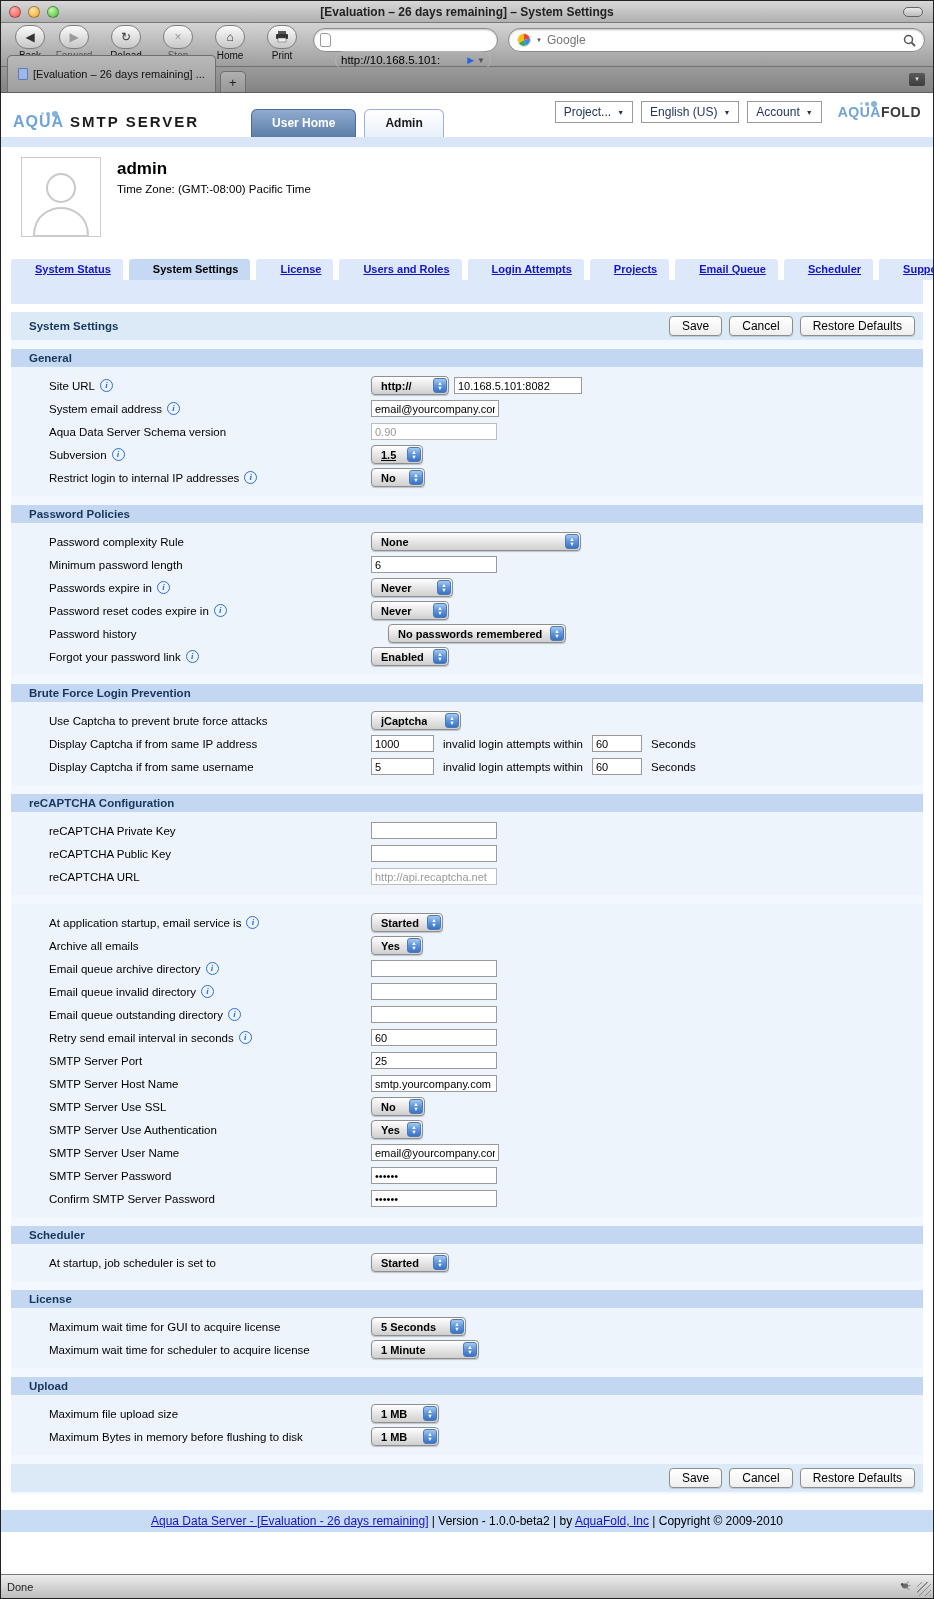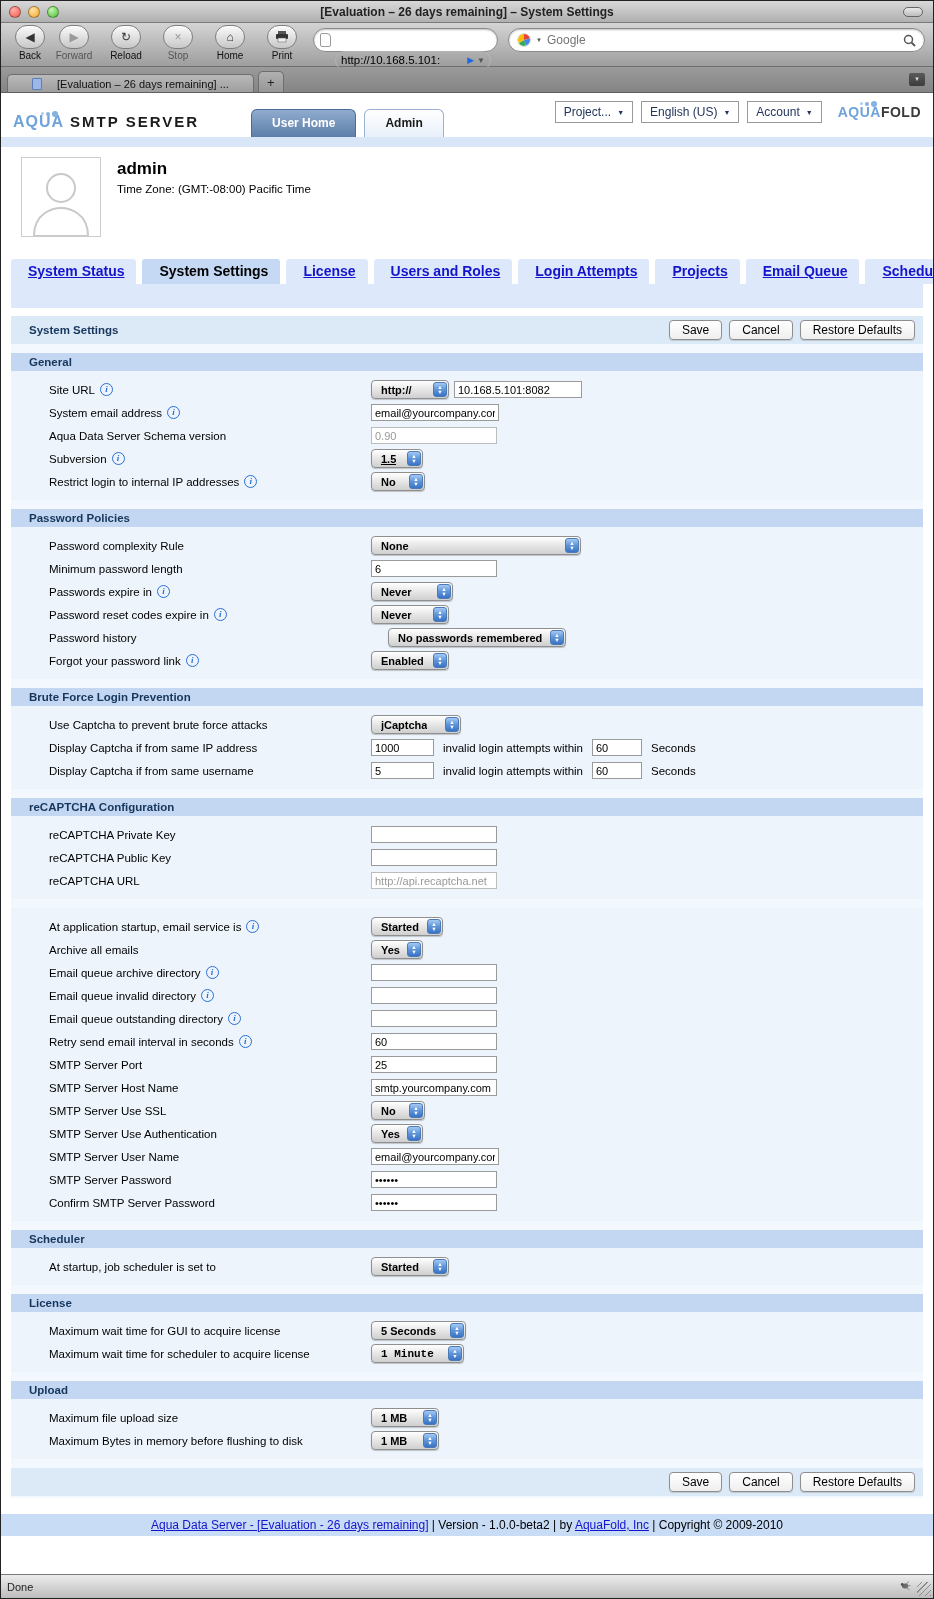--- a/index.html
+++ b/index.html
@@ -27,21 +27,21 @@
   .doc-ic { width:11px; height:14px; background:#fff; border:1px solid #9a9a9a; border-radius:2px 4px 2px 2px; flex:0 0 11px; }
   .urlinner { flex:1; height:19px; border:1px solid #b5b5b5; border-radius:10px; display:flex; align-items:center; padding:0 5px; gap:3px; font-size:11.5px; color:#000; white-space:nowrap; overflow:hidden;margin-top:40px; }
   .url-arrow { color:#1f66e0; font-size:9px; }
   .dd-tri { color:#555; font-size:8px; }
   .searchbox { margin-top:3px; height:24px; flex:1; background:#fff; border:1px solid #8a8a8a; border-radius:13px; display:flex; align-items:center; padding:0 8px; gap:5px; box-shadow:inset 0 1px 2px rgba(0,0,0,.25); }
   .searchbox input { border:none; outline:none; flex:1; font-size:12px; color:#444; font-family:"Liberation Sans",sans-serif; background:transparent; }
   .mag { flex:0 0 13px; }
 
   
   .tabstrip { height:26px; flex:0 0 26px; background:linear-gradient(#9b9b9b,#848484); border-bottom:1px solid #5f5f5f; display:flex; align-items:flex-end; padding:0 6px; position:relative; }
-  .btab { height:18px; background:linear-gradient(#b9b9b9,#9e9e9e); border:1px solid #6e6e6e; border-bottom:none; border-radius:5px 5px 0 0; display:flex; align-items:center; gap:15px; padding:0 24px; font-size:11px; color:#111; max-width:260px; }
+  .btab { height:37px; background:linear-gradient(#b9b9b9,#9e9e9e); border:1px solid #6e6e6e; border-bottom:none; border-radius:5px 5px 0 0; display:flex; align-items:center; gap:5px; padding:0 10px; font-size:11px; color:#111; max-width:260px; }
   .btab .page-ic { width:10px; height:12px; background:#9db7e8; border:1px solid #5c7bb8; border-radius:1px; }
   .newtab { height:21px; width:26px; background:linear-gradient(#b0b0b0,#979797); border:1px solid #6e6e6e; border-bottom:none; border-radius:5px 5px 0 0; margin-left:4px; display:flex; align-items:center; justify-content:center; font-size:13px; color:#222; }
   .tabmenu-ic { position:absolute; right:8px; top:6px; width:16px; height:13px; background:linear-gradient(#5a5a5a,#3c3c3c); border-radius:2px; color:#ddd; font-size:7px; text-align:center; line-height:12px; }
 
   
   .content { flex:1 1 auto; background:#fff; overflow:hidden; position:relative; }
 
   .appheader { display:flex; align-items:flex-end; padding:6px 12px 0 12px; height:44px; position:relative; }
   .logo { display:flex; align-items:baseline; gap:6px; padding-bottom:6px; position:relative; }
   .logo .bubbles, .brand .bubbles { position:absolute; top:-9px; left:28px; }
@@ -59,21 +59,21 @@
   .brand .aqua { color:#6fa3d9; font-weight:bold; font-size:14px; letter-spacing:.5px; }
   .brand .fold { color:#3a3a3a; font-weight:bold; font-size:14px; letter-spacing:.5px; }
   .blueband { height:10px; background:#d9e6f8; }
 
   .profile { display:flex; gap:16px; padding:10px 0 10px 20px; }
   .avatar { width:80px; height:80px; background:#fff; border:1px solid #ccc; display:flex; align-items:flex-end; justify-content:center; overflow:hidden; }
   .profile-info .uname { font-size:17px; font-weight:bold; color:#000; margin-top:2px; }
   .profile-info .tz { font-size:11.5px; color:#000; margin-top:4px; }
 
   .subtabs { display:flex; gap:6px; padding:12px 10px 0 10px; align-items:flex-end; }
-  .subtab { background:#dde9fa; border-radius:3px 3px 0 0; padding:4px 12px 5px 17px; font-size:14px; font-weight:bold; white-space:nowrap; }
+  .subtab { background:#dde9fa; border-radius:3px 3px 0 0; padding:4px 12px 5px 24px; font-size:11px; font-weight:bold; white-space:nowrap; }
   .subtab a { color:#1414cc; text-decoration:underline; }
   .subtab.active { background:#c5d8f4; color:#000; }
   .subtab-band { height:24px; background:#dde9fa; margin:0 10px; }
 
   .panel { margin:8px 10px 0 10px; background:#f3f8fe; padding-bottom:2px; }
   .panel-toolbar { background:#dce9f7; display:flex; align-items:center; justify-content:space-between; padding:4px 8px 4px 18px; min-height:27px; }
   .panel-toolbar .ptitle { font-size:11.5px; font-weight:bold; color:#16365c; }
   .actions { display:flex; gap:7px; margin-left:auto; }
   .pbtn { font-family:"Liberation Sans",sans-serif; font-size:12px; color:#000; background:linear-gradient(#ffffff,#efefef); border:1px solid #8e8e8e; border-radius:4px; padding:2px 12px; box-shadow:0 1px 1px rgba(0,0,0,.15); }
 
@@ -603,21 +603,21 @@
                     <span style="white-space:nowrap;overflow:hidden;">5 Seconds</span>
                     <span class="stepper">▲<br>▼</span>
                   </span>
                 </span>
               </div>
               <div class="frow">
                 <span class="flabel">
                   <span>Maximum wait time for scheduler to acquire license</span>
                 </span>
                 <span class="fctrls">
-                  <span class="mac-select" style="width:93px;font-family:Liberation Mono, monospace;">
+                  <span class="mac-select" style="width:108px;">
                     <span style="white-space:nowrap;overflow:hidden;">1 Minute</span>
                     <span class="stepper">▲<br>▼</span>
                   </span>
                 </span>
               </div>
             </div>
           </div>
           <div class="section">
             <div class="sec-hdr">Upload</div>
             <div class="sec-body">

